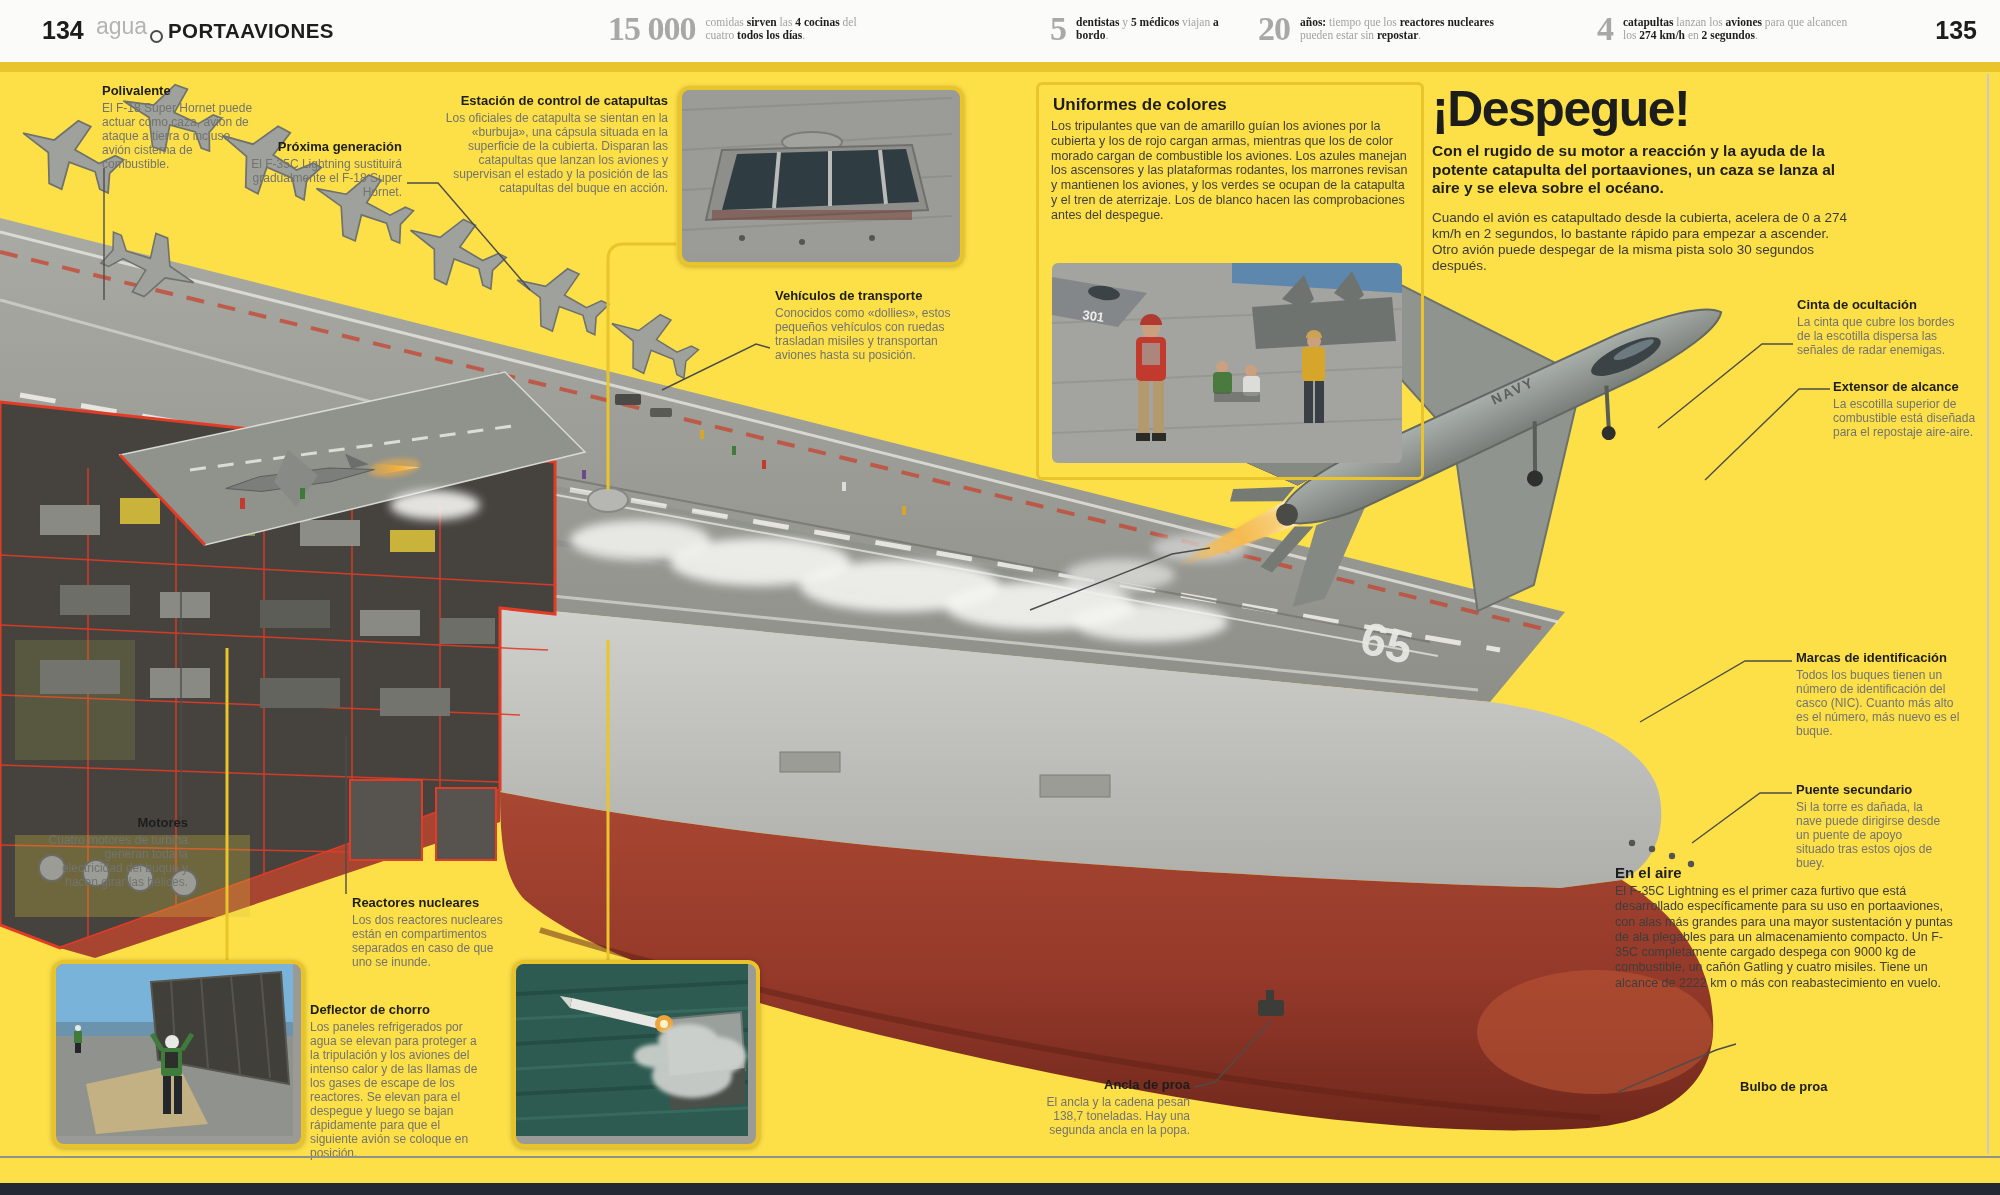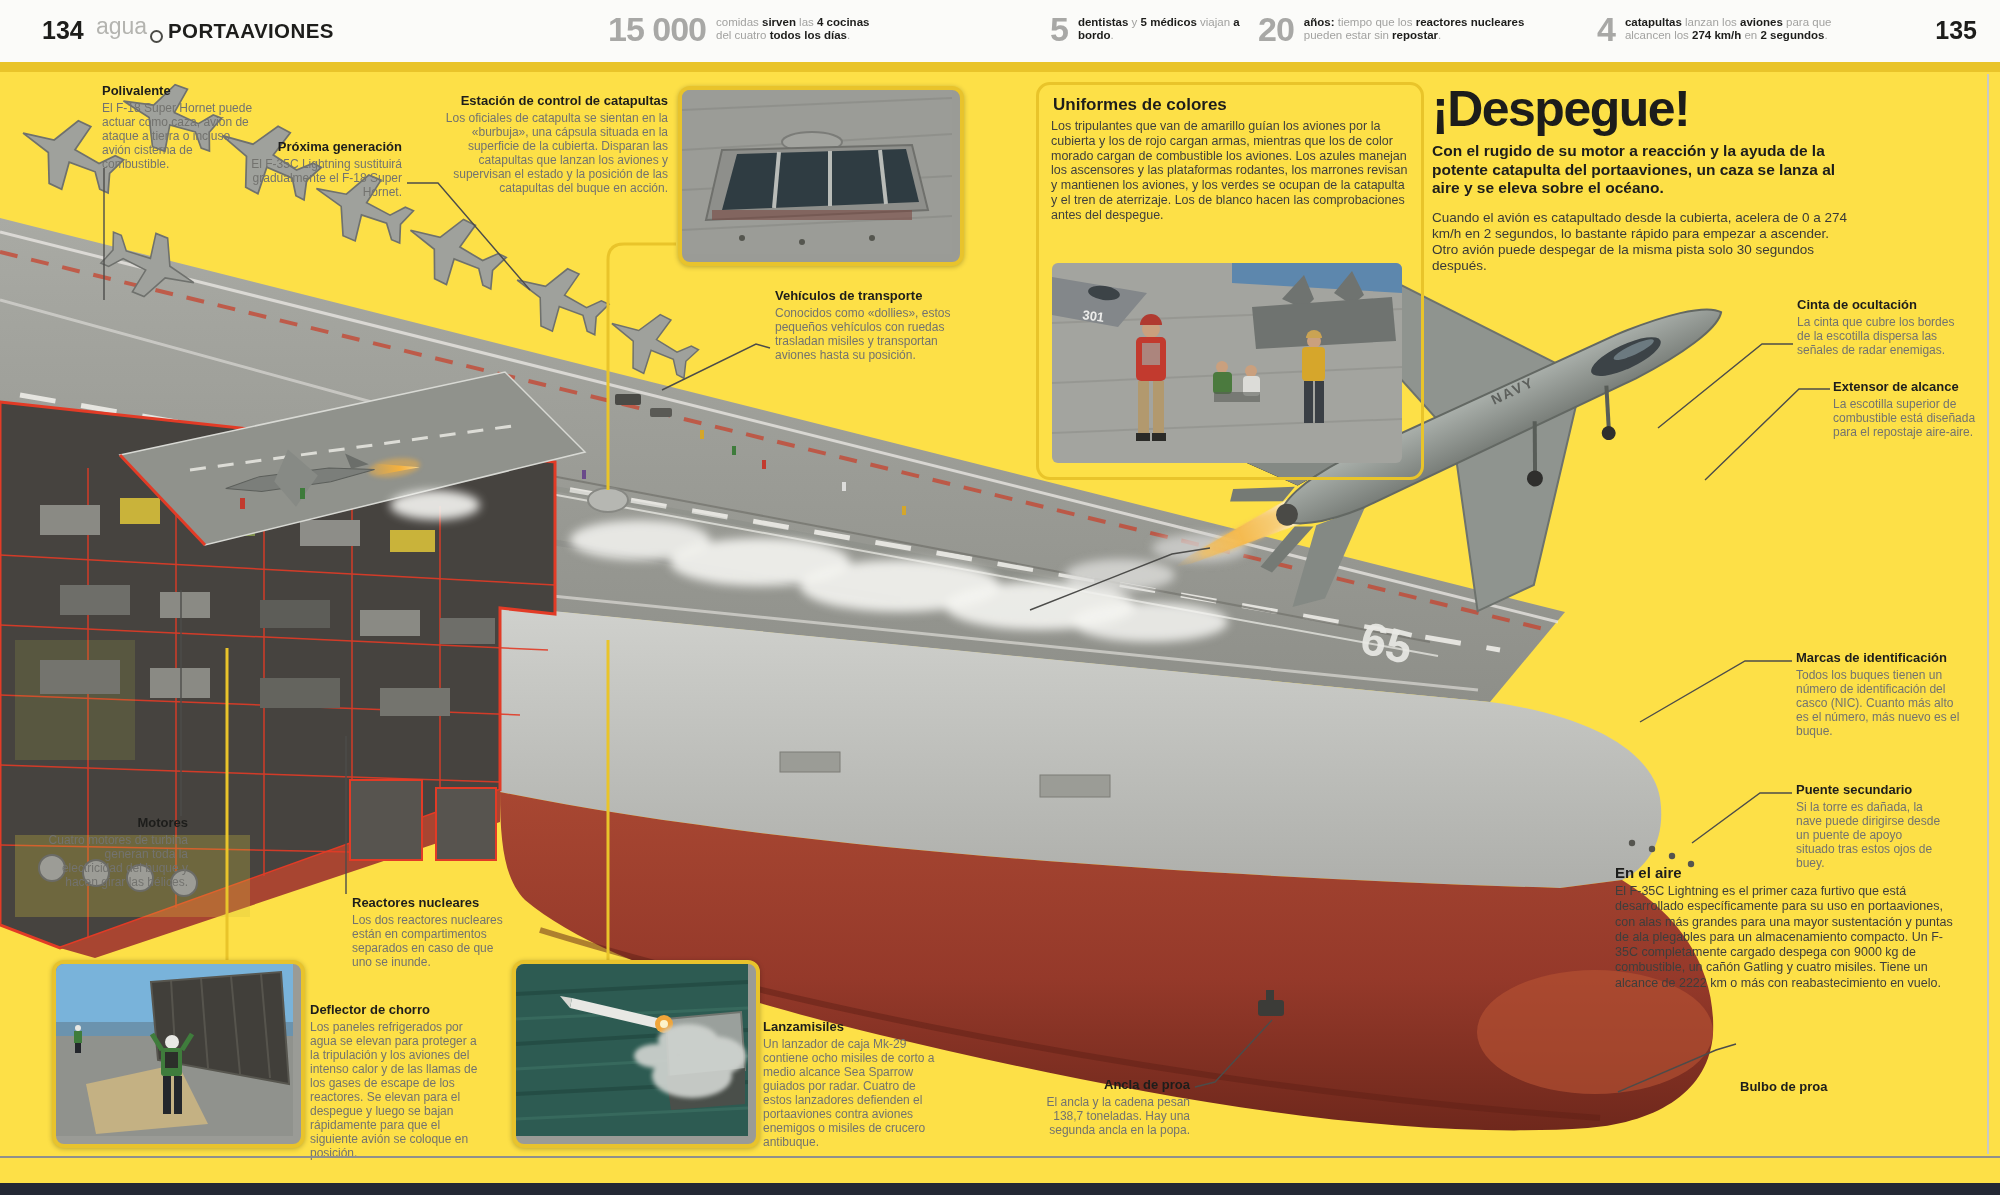--- a/index.html
+++ b/index.html
@@ -5,41 +5,41 @@
   html,body{margin:0;padding:0;background:#d8d8d6;}
   .page{position:relative;width:2000px;height:1195px;background:#fde047;overflow:hidden;
         font-family:"Liberation Sans", sans-serif;color:#1d1d1b;}
   
   .header{position:absolute;left:0;top:0;width:2000px;height:62px;background:#fbfbf9;z-index:6;}
   .yellow-rule{position:absolute;left:0;top:62px;width:2000px;height:10px;background:#e9c42a;z-index:6;}
   .pagenum{position:absolute;top:16px;font-size:25px;font-weight:800;color:#1d1d1b;}
   .section-word{position:absolute;left:96px;top:13px;font-size:23px;color:#b4b4b0;}
   .hdr-dot{position:absolute;left:150px;top:30px;width:9px;height:9px;border:2.5px solid #4a4a46;border-radius:50%;}
   .topic-word{position:absolute;left:168px;top:19px;font-size:20.5px;font-weight:800;letter-spacing:.4px;}
-  .stat{position:absolute;top:13px;display:flex;gap:10px;}
+  .stat{position:absolute;top:13px;display:flex;gap:10px;font-family:Liberation Serif, serif;}
   .stat-num{font-size:34px;line-height:.95;font-weight:800;color:#a8a8a6;letter-spacing:-1px;}
   .stat-text{margin-top:3px;font-size:11.5px;line-height:1.16;}
   .seg-b{color:#1d1d1b;font-weight:700;}
   .seg-g{color:#a2a2a0;font-weight:400;}
   
   .callout{position:absolute;z-index:4;}
   .callout h4{margin:0 0 2px 0;font-size:13px;font-weight:700;color:#1d1d1b;line-height:1.12;}
   .callout p{margin:0;font-size:12px;line-height:1.17;color:#73736f;}
   .ra{text-align:right;}
   
   .feature{position:absolute;left:1432px;top:84px;width:430px;z-index:4;}
   .feature h1{margin:0;font-size:50px;line-height:1;font-weight:800;letter-spacing:-1.5px;color:#1d1d1b;}
   .feature .lede{margin:8px 0 0 0;font-size:15.5px;line-height:1.2;font-weight:700;color:#1d1d1b;}
   .feature .bodytx{margin:12px 0 0 0;font-size:13.5px;line-height:1.2;color:#3a3a38;}
   .subfeature{position:absolute;left:1615px;top:864px;width:348px;z-index:4;}
   .subfeature h3{margin:0 0 3px 0;font-size:15px;font-weight:800;color:#1d1d1b;}
   .subfeature p{margin:0;font-size:12.5px;line-height:1.22;color:#3e3e3c;}
   
   .ubox{position:absolute;left:1036px;top:82px;width:382px;height:392px;border:3px solid #e9c42a;
-        border-radius:14px;z-index:4;}
+        border-radius:6px;z-index:4;}
   .ubox h3{margin:10px 14px 4px 14px;font-size:17px;font-weight:800;color:#1d1d1b;}
   .ubox p{margin:0 12px;font-size:12.5px;line-height:1.18;color:#3f3f3d;}
   .crew-photo{position:absolute;left:13px;top:178px;width:350px;height:200px;border-radius:6px;overflow:hidden;}
   
   .photo{position:absolute;border:4px solid #e8c32c;border-radius:12px;overflow:hidden;z-index:4;
          box-shadow:0 1px 5px rgba(0,0,0,.25);background:#9a9b96;}
   .photo svg{display:block;}
   
   .foot-rule{position:absolute;left:0;top:1156px;width:2000px;height:2px;background:#90908c;z-index:5;}
   .foot-bar{position:absolute;left:0;top:1183px;width:2000px;height:12px;background:#232834;z-index:5;}
@@ -469,24 +469,20 @@
   <div class="callout" style="left:352px;top:896px;width:158px;">
     <h4>Reactores nucleares</h4>
     <p>Los dos reactores nucleares están en compartimentos separados en caso de que uno se inunde.</p>
   </div>
 
   <div class="callout" style="left:310px;top:1003px;width:175px;">
     <h4>Deflector de chorro</h4>
     <p>Los paneles refrigerados por agua se elevan para proteger a la tripulación y los aviones del intenso calor y de las llamas de los gases de escape de los reactores. Se elevan para el despegue y luego se bajan rápidamente para que el siguiente avión se coloque en posición.</p>
   </div>
 
-  <div class="callout" style="left:763px;top:1020px;width:182px;">
-    <h4>Lanzamisiles</h4>
-    <p>Un lanzador de caja Mk-29 contiene ocho misiles de corto a medio alcance Sea Sparrow guiados por radar. Cuatro de estos lanzadores defienden el portaaviones contra aviones enemigos o misiles de crucero antibuque.</p>
-  </div>
 
   <div class="callout ra" style="left:1038px;top:1078px;width:152px;">
     <h4>Ancla de proa</h4>
     <p>El ancla y la cadena pesan 138,7 toneladas. Hay una segunda ancla en la popa.</p>
   </div>
 
   <div class="callout" style="left:1740px;top:1080px;width:205px;">
     <h4>Bulbo de proa</h4>
   </div>
 

